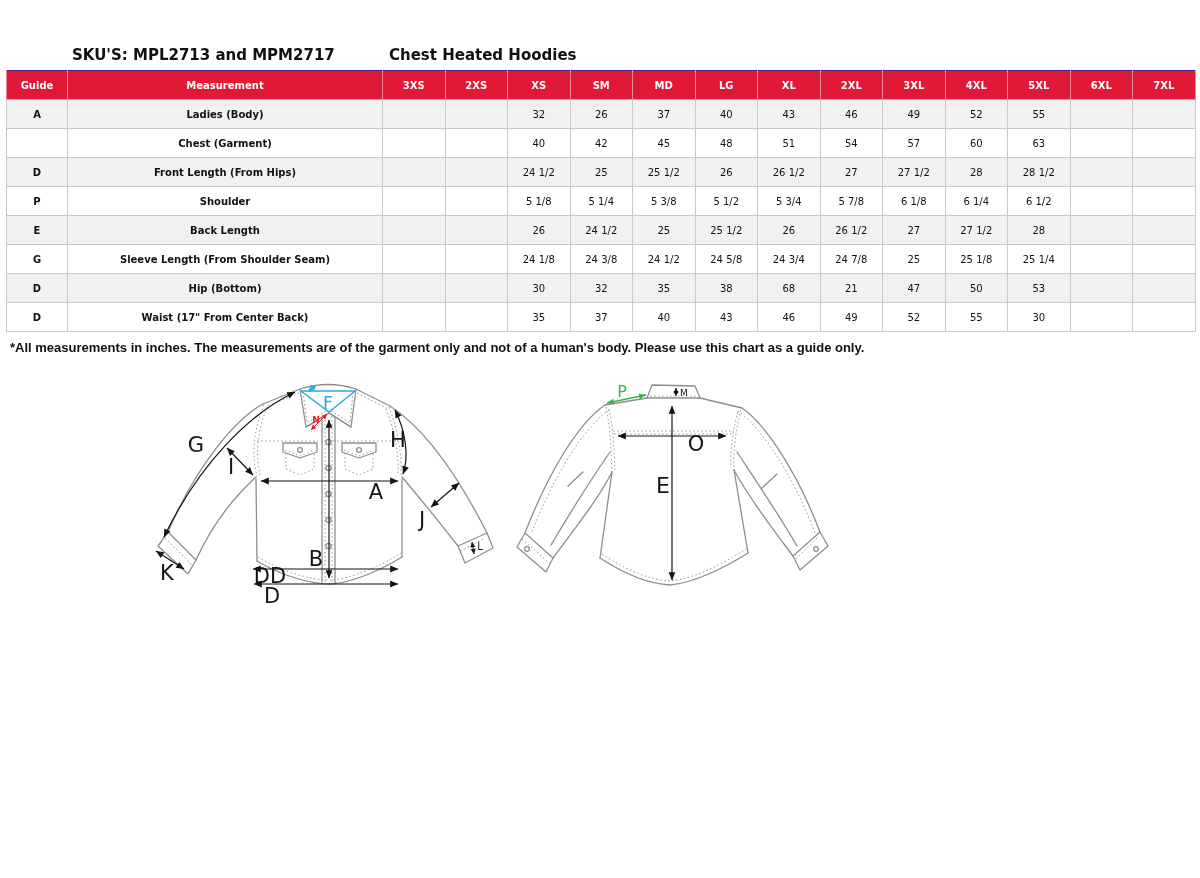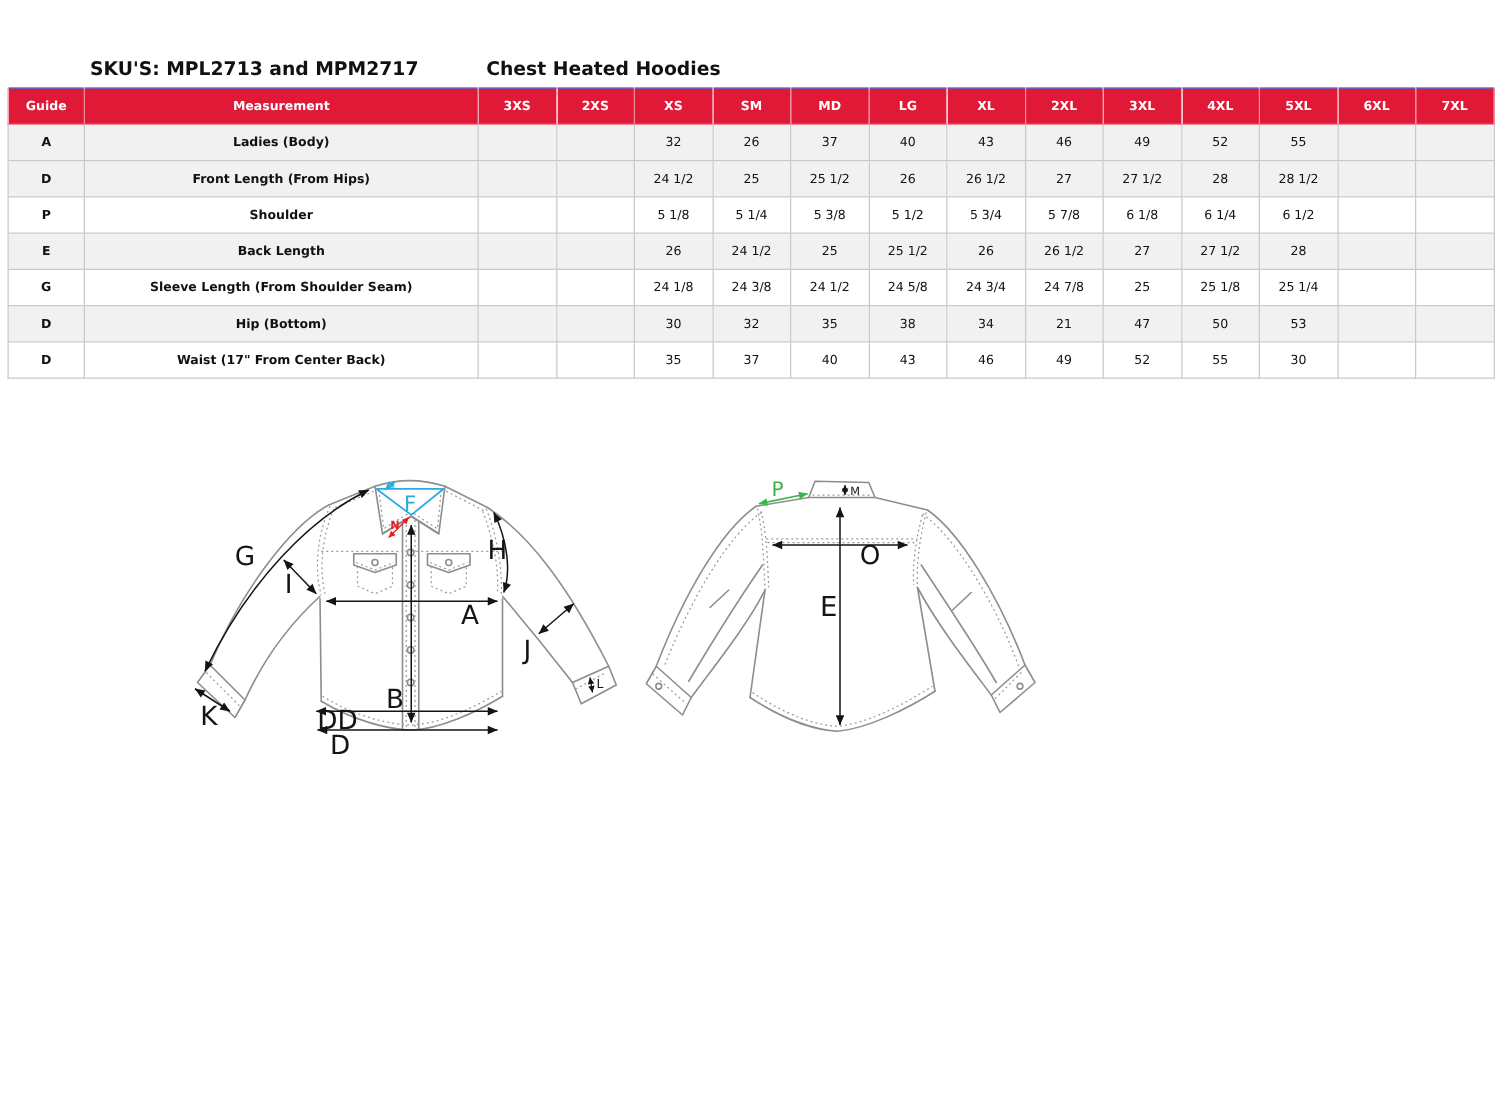--- a/index.html
+++ b/index.html
@@ -89,20 +89,37 @@
           <td class="val">37</td>
           <td class="val">40</td>
           <td class="val">43</td>
           <td class="val">46</td>
           <td class="val">49</td>
           <td class="val">52</td>
           <td class="val">55</td>
           <td class="val"></td>
           <td class="val"></td>
         </tr>
+        <tr>
+          <td class="guide"></td>
+          <td class="meas">Chest (Garment)</td>
+          <td class="val"></td>
+          <td class="val"></td>
+          <td class="val">40</td>
+          <td class="val">42</td>
+          <td class="val">45</td>
+          <td class="val">48</td>
+          <td class="val">51</td>
+          <td class="val">54</td>
+          <td class="val">57</td>
+          <td class="val">60</td>
+          <td class="val">63</td>
+          <td class="val"></td>
+          <td class="val"></td>
+        </tr>
         <tr class="alt">
           <td class="guide">D</td>
           <td class="meas">Front Length (From Hips)</td>
           <td class="val"></td>
           <td class="val"></td>
           <td class="val">24 1/2</td>
           <td class="val">25</td>
           <td class="val">25 1/2</td>
           <td class="val">26</td>
           <td class="val">26 1/2</td>
@@ -166,21 +183,21 @@
         </tr>
         <tr class="alt">
           <td class="guide">D</td>
           <td class="meas">Hip (Bottom)</td>
           <td class="val"></td>
           <td class="val"></td>
           <td class="val">30</td>
           <td class="val">32</td>
           <td class="val">35</td>
           <td class="val">38</td>
-          <td class="val">34</td>
+          <td class="val">68</td>
           <td class="val">21</td>
           <td class="val">47</td>
           <td class="val">50</td>
           <td class="val">53</td>
           <td class="val"></td>
           <td class="val"></td>
         </tr>
         <tr>
           <td class="guide">D</td>
           <td class="meas">Waist (17" From Center Back)</td>
@@ -194,20 +211,21 @@
           <td class="val">49</td>
           <td class="val">52</td>
           <td class="val">55</td>
           <td class="val">30</td>
           <td class="val"></td>
           <td class="val"></td>
         </tr>
       </tbody>
   </table>
 
+  <div class="footnote">*All measurements in inches. The measurements are of the garment only and not of a human's body. Please use this chart as a guide only.</div>
 
   <svg class="diagram" width="1200" height="878" viewBox="0 0 1200 878">
     <defs>
       <marker id="ab" markerUnits="userSpaceOnUse" markerWidth="9" markerHeight="8" viewBox="0 0 9 8" refX="8.3" refY="4" orient="auto-start-reverse">
         <path d="M0.5,0.6 L8.5,4 L0.5,7.4 Z" fill="#141414"></path>
         </marker>
       <marker id="as" markerUnits="userSpaceOnUse" markerWidth="6" markerHeight="6" viewBox="0 0 6 6" refX="5.5" refY="3" orient="auto-start-reverse">
         <path d="M0.3,0.4 L5.6,3 L0.3,5.6 Z" fill="#141414"></path>
         </marker>
       <marker id="ac" markerUnits="userSpaceOnUse" markerWidth="6" markerHeight="6" viewBox="0 0 6 6" refX="5.5" refY="3" orient="auto-start-reverse">

